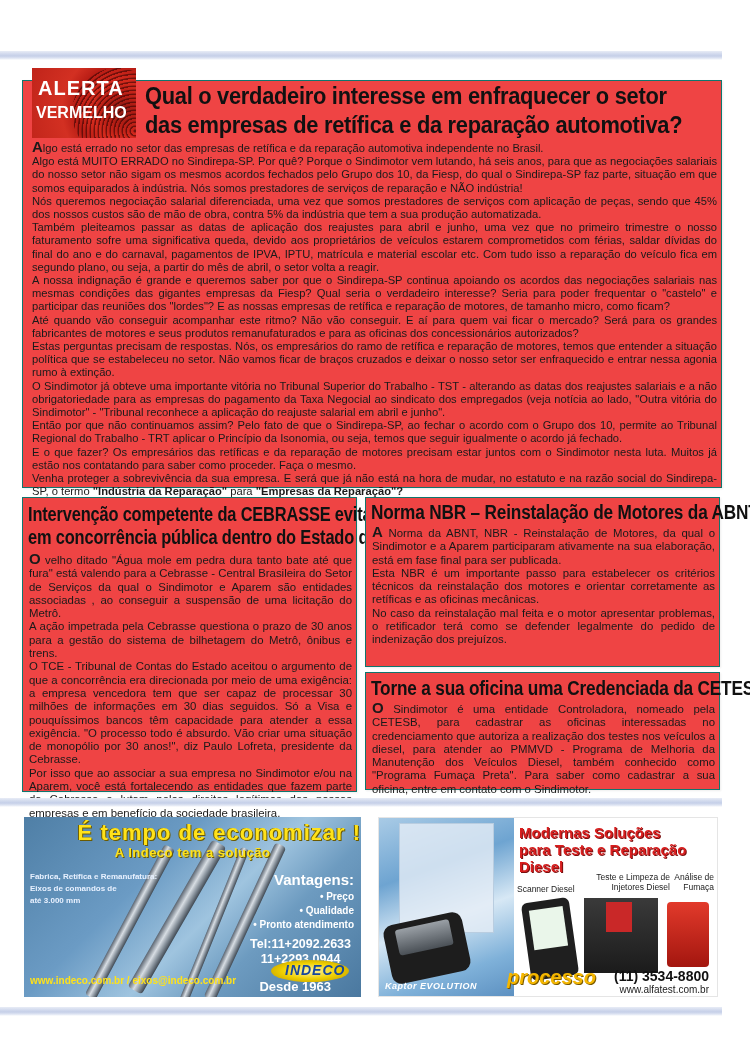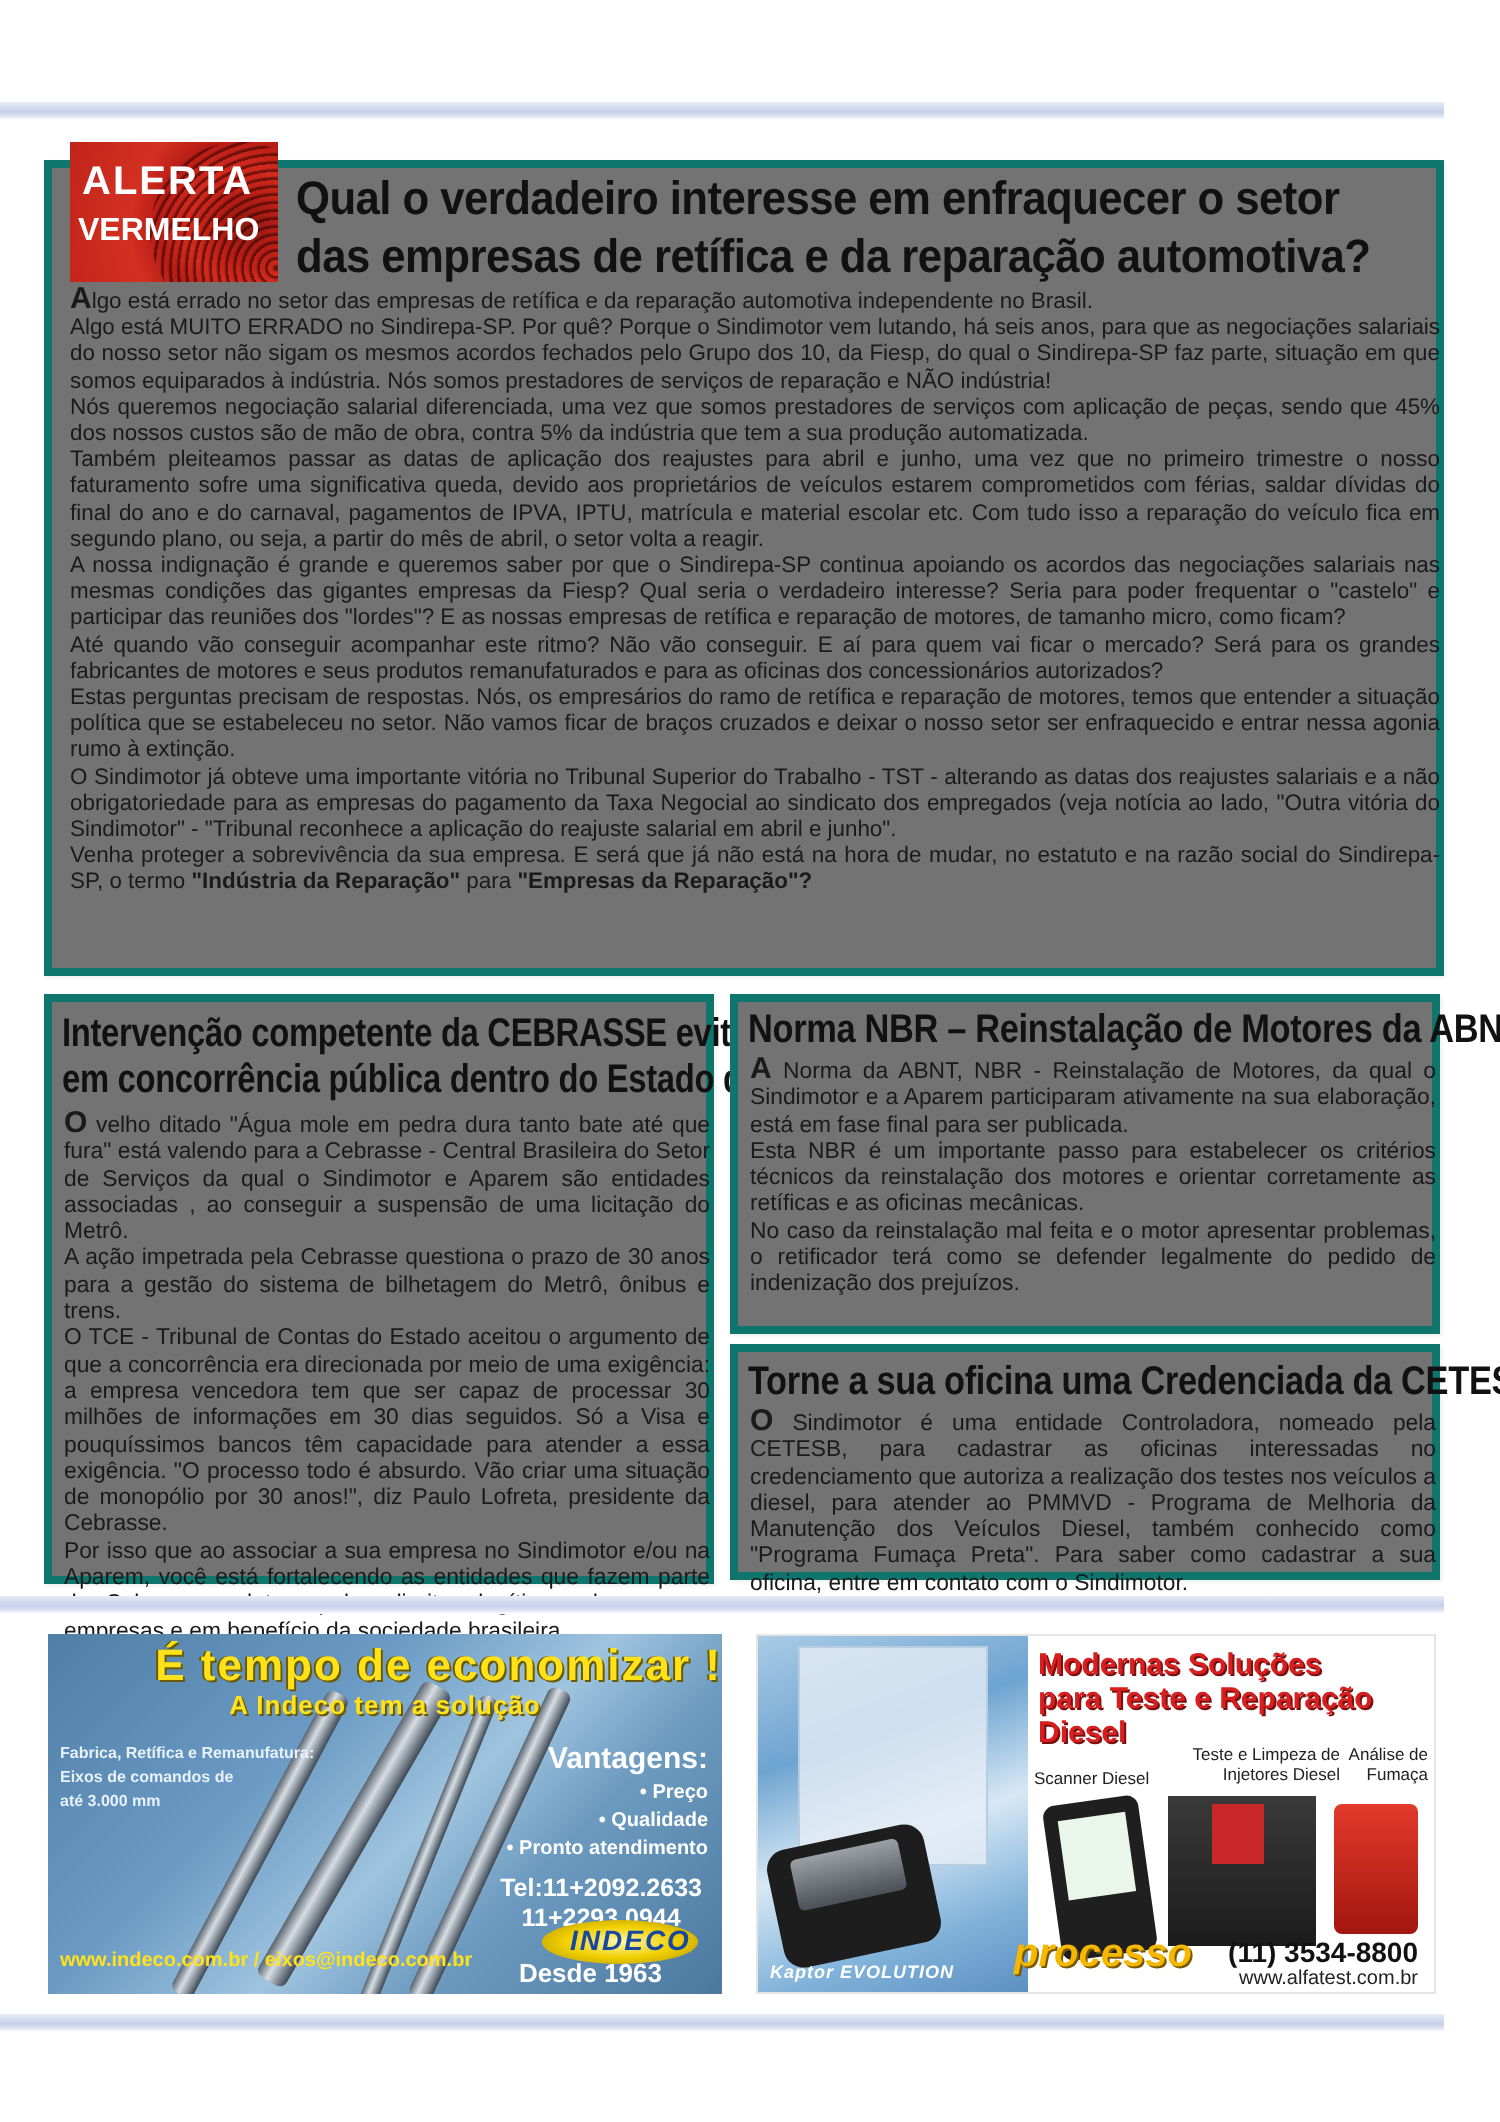--- a/index.html
+++ b/index.html
@@ -5,21 +5,21 @@
   * { box-sizing: border-box; margin: 0; padding: 0; }
   html, body { width: 750px; height: 1061px; background: #ffffff; overflow: hidden; }
   body { position: relative; font-family: "Liberation Sans", sans-serif; color: #1a1a1a; }
 
   .stripe { position: absolute; left: 0; width: 722px; height: 9px;
     background: linear-gradient(#e8ecf6 0, #d3dbee 30%, #c5cfe8 55%, #dfe5f3 80%, #ffffff 100%); }
   .stripe.top { top: 51px; }
   .stripe.bottom { top: 1007px; }
   .stripe.mid { top: 798px; }
 
-  .panel { position: absolute; background: #737373; border: 4px solid #0f766e; box-shadow: 1px 1px 2px #eeeeee; }
+  .panel { position: absolute; background: #ef4444; border: 1px solid #0f766e; box-shadow: 1px 1px 2px #eeeeee; }
 
   
   #main { left: 22px; top: 80px; width: 700px; height: 408px; }
   #alert-logo { position: absolute; left: 9px; top: -13px; width: 104px; height: 70px;
     background: radial-gradient(circle at 85% 60%, #8c1a12 0, #b51d14 15%, #d42a1d 30%, #b71c14 45%, #d33022 60%, #c0241a 100%);
     overflow: hidden; }
   #alert-logo .rings { position: absolute; left: 40px; top: 0; width: 90px; height: 90px; border-radius: 50%;
     background: repeating-radial-gradient(circle at 70% 70%, rgba(40,0,0,.55) 0 1px, transparent 2px 4px); }
   #alert-logo .l1 { position: absolute; left: 6px; top: 9px; font: bold 20px "Liberation Sans", sans-serif; color: #fff; letter-spacing: 1px; }
   #alert-logo .l2 { position: absolute; left: 4px; top: 36px; font: bold 16px "Liberation Sans", sans-serif; color: #fff; }
@@ -109,20 +109,22 @@
   </h1>
   <div id="main-body">
     <p><span class="drop">A</span><span>lgo está errado no setor das empresas de retífica e da reparação automotiva independente no Brasil.</span></p>
     <p>Algo está MUITO ERRADO no Sindirepa-SP. Por quê? Porque o Sindimotor vem lutando, há seis anos, para que as negociações salariais do nosso setor não sigam os mesmos acordos fechados pelo Grupo dos 10, da Fiesp, do qual o Sindirepa-SP faz parte, situação em que somos equiparados à indústria. Nós somos prestadores de serviços de reparação e NÃO indústria!</p>
     <p>Nós queremos negociação salarial diferenciada, uma vez que somos prestadores de serviços com aplicação de peças, sendo que 45% dos nossos custos são de mão de obra, contra 5% da indústria que tem a sua produção automatizada.</p>
     <p>Também pleiteamos passar as datas de aplicação dos reajustes para abril e junho, uma vez que no primeiro trimestre o nosso faturamento sofre uma significativa queda, devido aos proprietários de veículos estarem comprometidos com férias, saldar dívidas do final do ano e do carnaval, pagamentos de IPVA, IPTU, matrícula e material escolar etc. Com tudo isso a reparação do veículo fica em segundo plano, ou seja, a partir do mês de abril, o setor volta a reagir.</p>
     <p>A nossa indignação é grande e queremos saber por que o Sindirepa-SP continua apoiando os acordos das negociações salariais nas mesmas condições das gigantes empresas da Fiesp? Qual seria o verdadeiro interesse? Seria para poder frequentar o "castelo" e participar das reuniões dos "lordes"? E as nossas empresas de retífica e reparação de motores, de tamanho micro, como ficam?</p>
     <p>Até quando vão conseguir acompanhar este ritmo? Não vão conseguir. E aí para quem vai ficar o mercado? Será para os grandes fabricantes de motores e seus produtos remanufaturados e para as oficinas dos concessionários autorizados?</p>
     <p>Estas perguntas precisam de respostas. Nós, os empresários do ramo de retífica e reparação de motores, temos que entender a situação política que se estabeleceu no setor. Não vamos ficar de braços cruzados e deixar o nosso setor ser enfraquecido e entrar nessa agonia rumo à extinção.</p>
     <p>O Sindimotor já obteve uma importante vitória no Tribunal Superior do Trabalho - TST -  alterando as datas dos reajustes salariais e a não obrigatoriedade para as empresas do pagamento da Taxa Negocial ao sindicato dos empregados (veja notícia ao lado, "Outra vitória do Sindimotor"  -  "Tribunal reconhece a aplicação do reajuste salarial em abril e junho".</p>
+    <p>Então por que não continuamos assim? Pelo fato de que o Sindirepa-SP, ao fechar o acordo com o Grupo dos 10, permite ao Tribunal Regional do Trabalho  - TRT aplicar o Princípio da Isonomia, ou seja, temos que seguir igualmente o acordo já fechado.</p>
+    <p>E o que fazer?  Os empresários das retíficas e da reparação de motores precisam estar juntos com o Sindimotor nesta luta. Muitos já estão nos contatando para saber como proceder. Faça o mesmo.</p>
     <p><span>Venha proteger a sobrevivência da sua empresa. E será que já não está na hora de mudar, no estatuto e na razão social do Sindirepa-SP, o termo </span><span class="em">"Indústria da Reparação"</span><span> para </span><span class="em">"Empresas da Reparação"?</span></p>
   </div>
 </section>
 
 <section id="cebrasse" class="panel">
   <h2 class="art-title">
     <span>Intervenção competente da CEBRASSE evita monopólio</span><br>
     <span>em concorrência pública dentro do Estado de São Paulo</span>
   </h2>
   <div class="art-body">

